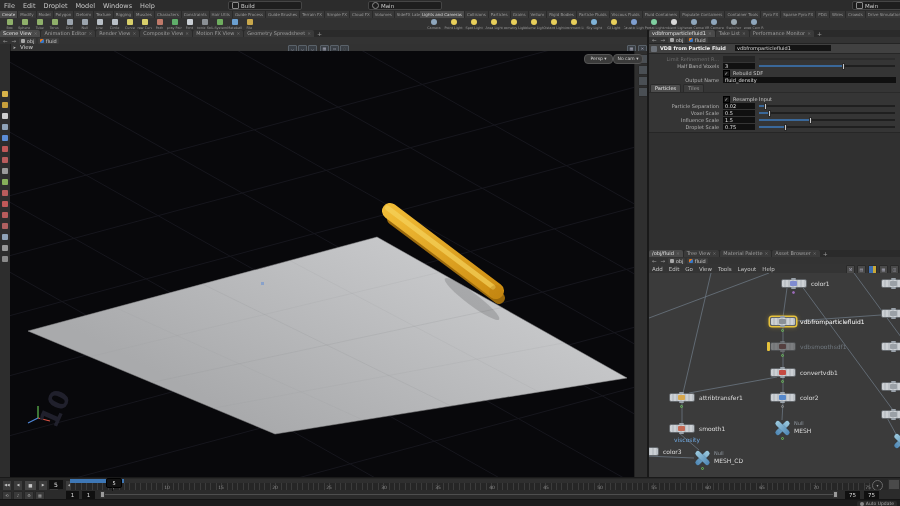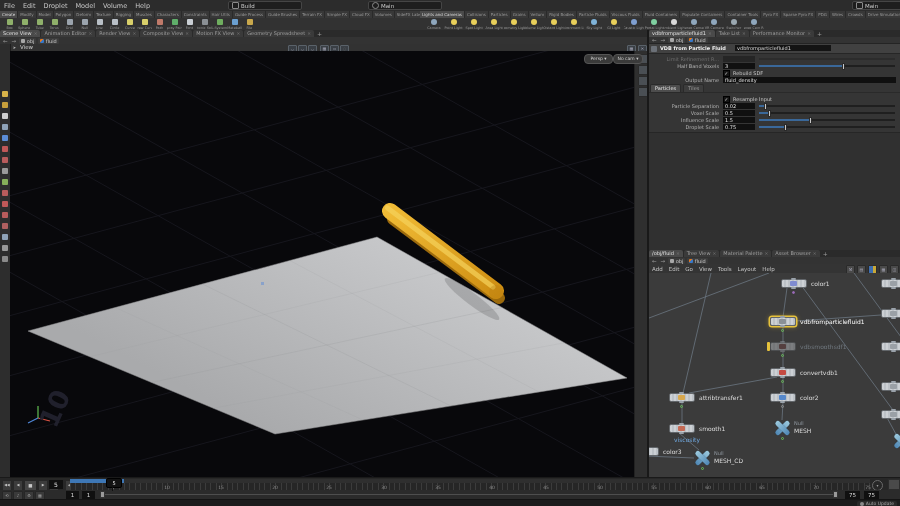--- a/index.html
+++ b/index.html
@@ -151,21 +151,21 @@
 </head>
 <body>
 
 <div id="menubar" class="abs">
   <div style="display:flex">
 
   <span class="menu-item">File</span>
       <span class="menu-item">Edit</span>
       <span class="menu-item">Droplet</span>
       <span class="menu-item">Model</span>
-      <span class="menu-item">Volume</span>
+      <span class="menu-item">Windows</span>
       <span class="menu-item">Help</span>
     </div>
 </div>
 <div class="pill" style="left:228px;width:66px">
   <span class="pic"></span>
   <span>Build</span>
 </div>
 <div class="pill" style="left:368px;width:66px">
   <span class="pic" style="border-radius:50%"></span>
   <span>Main</span>

